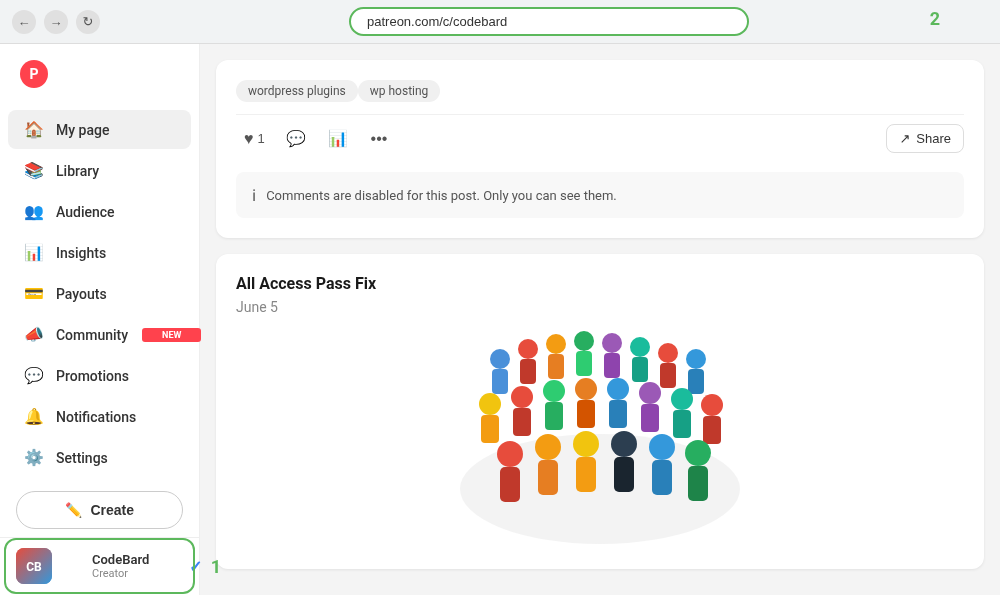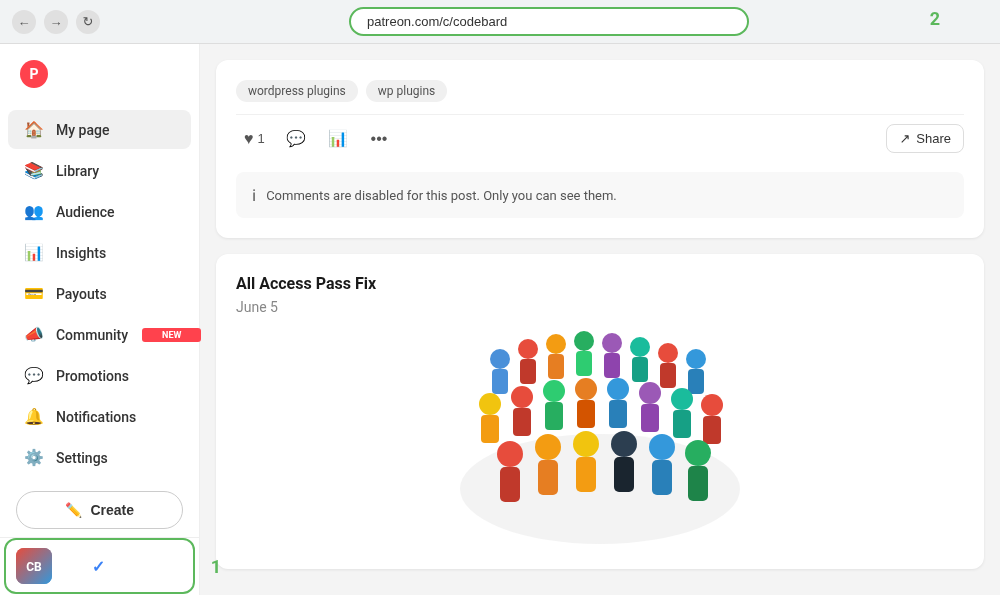--- a/index.html
+++ b/index.html
@@ -172,21 +172,21 @@
     }
     .content-card {
       background: white;
       border-radius: 12px;
       padding: 20px;
       margin-bottom: 16px;
       box-shadow: 0 1px 3px rgba(0,0,0,0.08);
     }
 
     
-    .tags { display: flex; gap: 8px; margin-bottom: 12px; }
+    .tags { display: flex; gap: 0; margin-bottom: 12px; }
     .tag {
       background: #f0f0f0;
       border-radius: 12px;
       padding: 4px 12px;
       font-size: 12px;
       color: #555;
       cursor: pointer;
     }
 
     
@@ -333,37 +333,41 @@
             <rect width="36" height="36" rx="8" fill="url(#grad1)"></rect>
             <defs>
               <linearGradient id="grad1" x1="0%" y1="0%" x2="100%" y2="100%">
                 <stop offset="0%" style="stop-color:#e74c3c"></stop>
                 <stop offset="100%" style="stop-color:#3498db"></stop>
               </linearGradient>
             </defs>
             <text x="50%" y="55%" dominant-baseline="middle" text-anchor="middle" fill="white" font-size="12" font-weight="bold">CB</text>
           </svg>
         </div>
+        <div class="account-info">
+          <div class="account-name">CodeBard</div>
+          <div class="account-role">Creator</div>
+        </div>
         <span class="check-mark">✓</span>
         <span class="annotation-num annotation-1">1</span>
       </div>
 
       <div class="account-item">
         
         
       </div>
     </div>
   </div>
 
   <div class="main-content">
 
     <div class="content-card">
       <div class="tags">
         <span class="tag">wordpress plugins</span>
-        <span class="tag">wp plugins</span>
+        <span class="tag">wp hosting</span>
       </div>
       <div class="post-actions">
         <button class="action-btn">
           <span class="action-icon">♥</span>
           <span>1</span>
         </button>
         <button class="action-btn">
           <span class="action-icon">💬</span>
         </button>
         <button class="action-btn">

